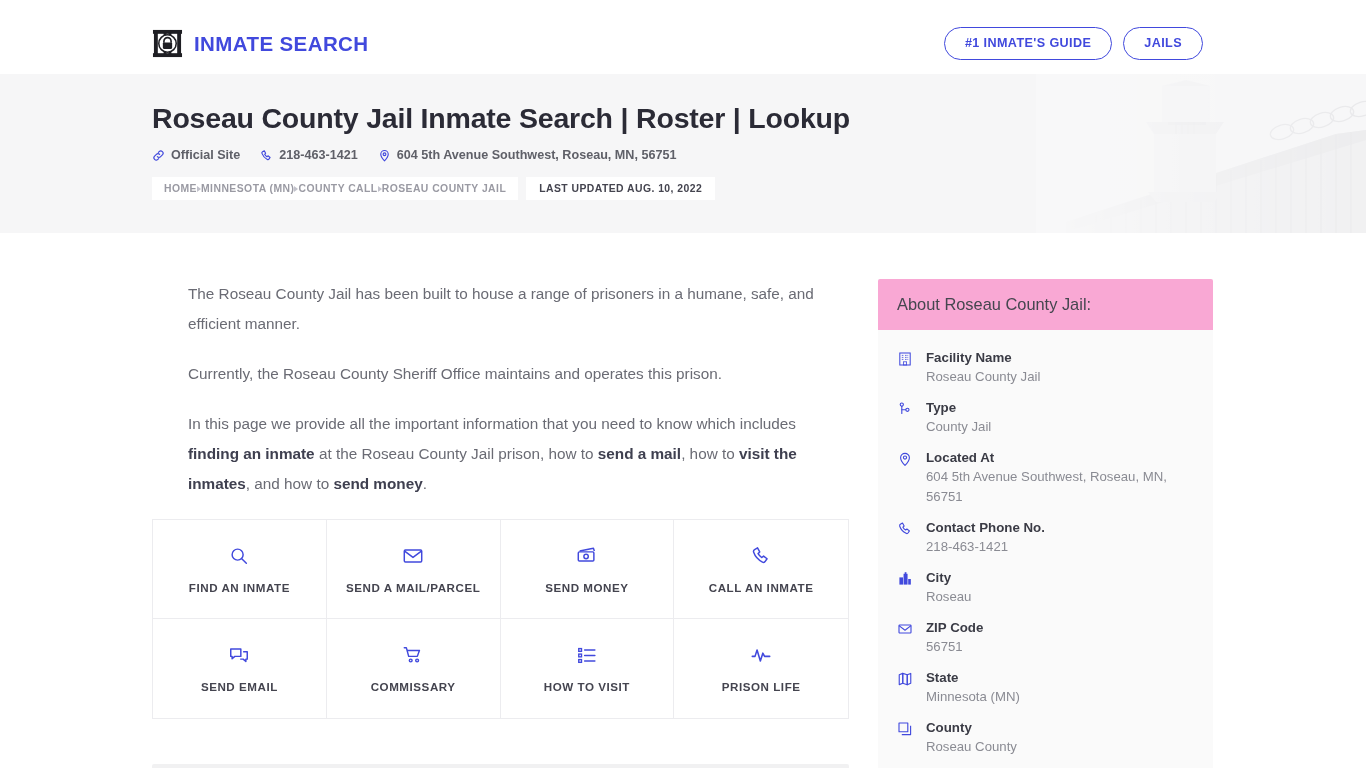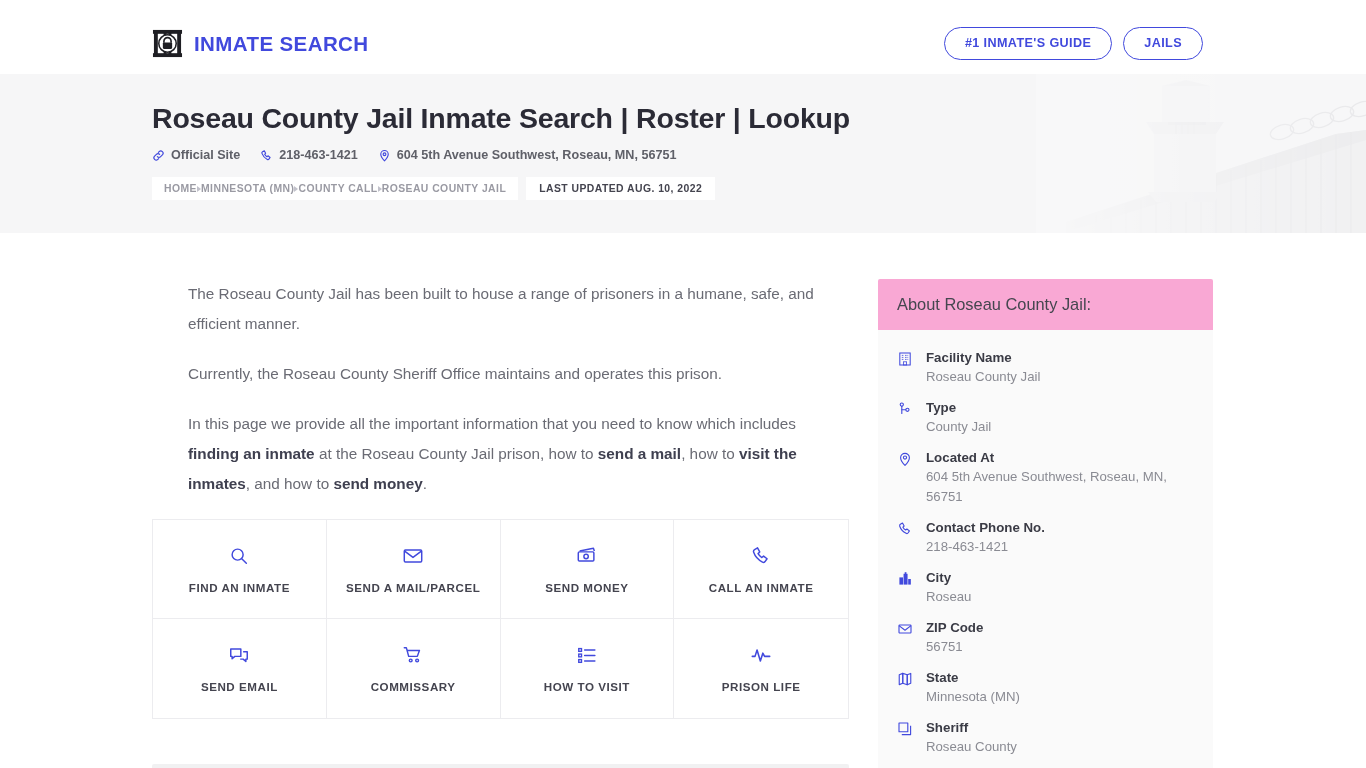--- a/index.html
+++ b/index.html
@@ -572,21 +572,21 @@
         </div>
 
         <div class="side-item">
           <span class="side-ico">
             <svg width="16" height="16" viewBox="0 0 20 20" fill="none" stroke="#4149dd" stroke-width="1.4" stroke-linejoin="round">
               <rect x="2.5" y="2.5" width="11" height="11"></rect>
                 <path d="M6 17h11V6"></path>
             </svg>
           </span>
           <div class="side-text">
-            <div class="side-label">Sheriff</div>
+            <div class="side-label">County</div>
             <div class="side-value">Roseau County</div>
           </div>
         </div>
 
         <div class="side-item">
           <span class="side-ico">
             <svg width="16" height="16" viewBox="0 0 20 20" fill="none" stroke="#4149dd" stroke-width="1.4" stroke-linecap="round">
               <path d="M8.2 11.8a3.4 3.4 0 0 0 4.9 0l2.7-2.7a3.4 3.4 0 0 0-4.9-4.9l-1.2 1.2"></path>
               <path d="M11.8 8.2a3.4 3.4 0 0 0-4.9 0l-2.7 2.7a3.4 3.4 0 0 0 4.9 4.9l1.2-1.2"></path>
             </svg>

